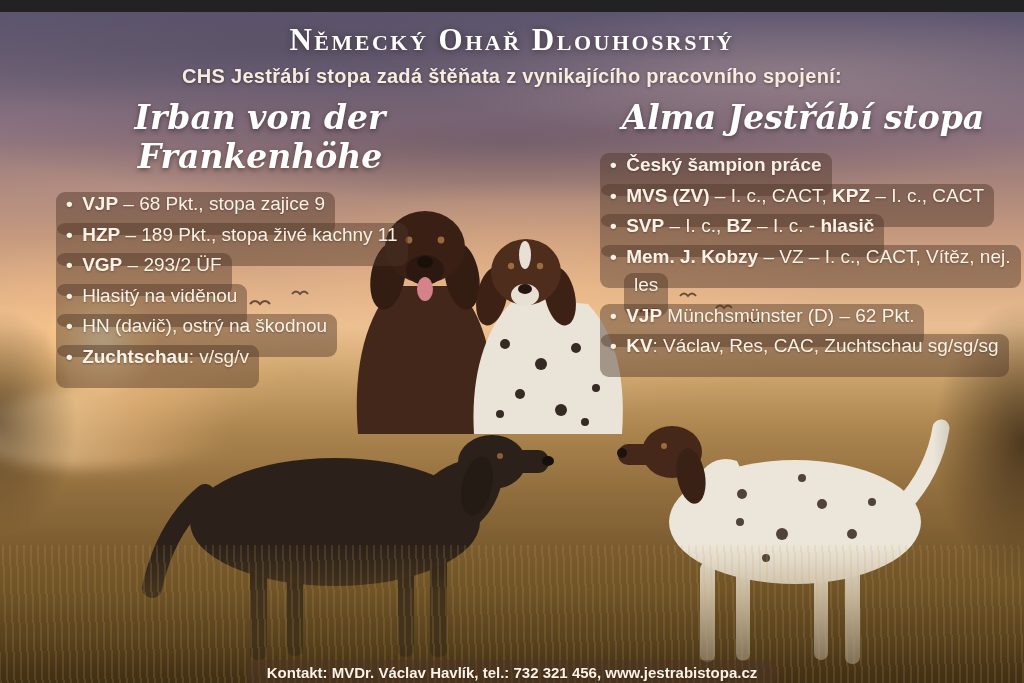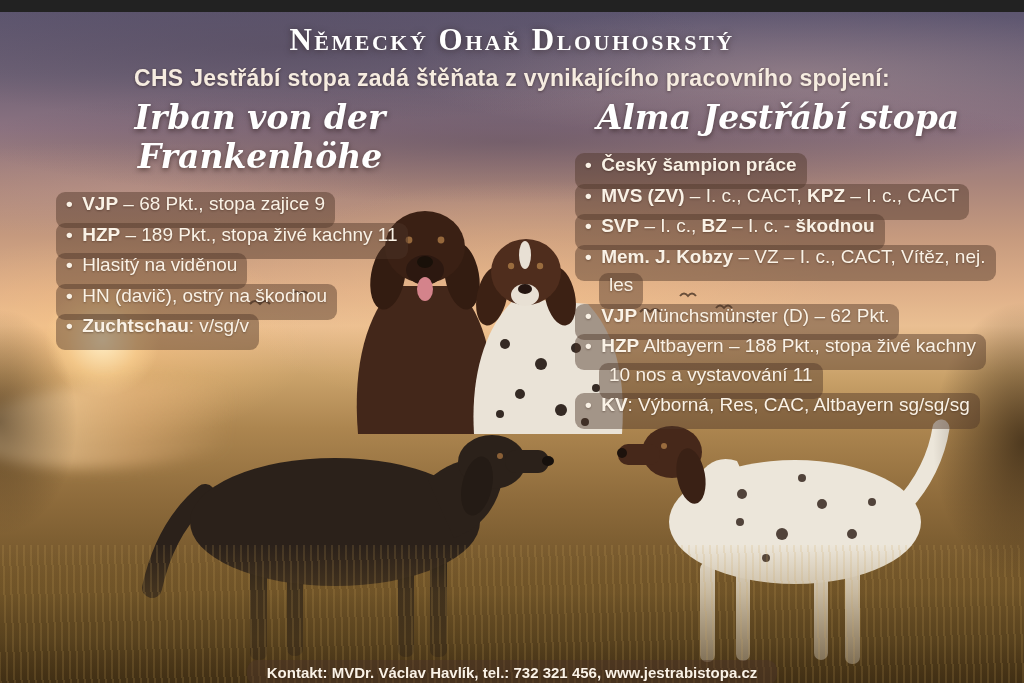--- a/index.html
+++ b/index.html
@@ -43,35 +43,35 @@
       radial-gradient(ellipse 140% 125% at 50% 45%, transparent 62%, rgba(40,25,12,.38) 100%);
   }
   
   header{position:absolute;top:10px;left:0;width:100%;text-align:center;z-index:5;}
   h1{
     margin:0;font-family:"Liberation Serif",serif;font-weight:700;font-size:31px;
     font-variant:small-caps;letter-spacing:2.5px;color:#ffffff;
     text-shadow:0 1px 6px rgba(30,15,10,.5);
   }
   header p{
-    margin:7px 0 0;font-size:23px;font-weight:600;letter-spacing:.3px;color:#f6ece0;
+    margin:7px 0 0;font-size:20px;font-weight:600;letter-spacing:.3px;color:#f6ece0;
     text-shadow:0 1px 3px rgba(30,15,10,.45);
   }
   .col{position:absolute;top:86px;z-index:5;}
   .col-left{left:44px;width:432px;}
-  .col-right{left:563px;width:430px;}
+  .col-right{left:588px;width:430px;}
   h2{
     margin:0 0 14px;text-align:center;
     font-family:"DejaVu Serif",serif;font-style:italic;font-weight:700;font-size:33px;
     color:#ffffff;text-shadow:0 2px 5px rgba(30,15,10,.5);
   }
   ul{list-style:none;margin:0 0 0 12px;padding:0;font-size:19px;line-height:1.5;}
   li{margin:0 0 2px;padding-left:24px;text-indent:-24px;}
   .line-box{
-    background:rgba(77,53,40,.45);border-radius:9px;padding:1px 10px 14px;
+    background:rgba(77,53,40,.45);border-radius:9px;padding:1px 10px 21px;
     -webkit-box-decoration-break:clone;box-decoration-break:clone;
     text-shadow:0 1px 2px rgba(40,20,10,.35);
   }
   .b{font-weight:700;}
   .bullet{font-weight:700;}
   footer{position:absolute;bottom:10px;left:0;width:100%;text-align:center;z-index:5;}
   .footer-box{
     display:inline-block;font-size:15px;font-weight:600;padding:4px 20px;
     background:rgba(77,53,40,.5);border-radius:10px;text-indent:0;
     text-shadow:0 1px 2px rgba(40,20,10,.4);
@@ -177,36 +177,36 @@
   <header>
     <h1>Německý Ohař Dlouhosrstý</h1>
     <p>CHS Jestřábí stopa zadá štěňata z vynikajícího pracovního spojení:</p>
   </header>
 
   <section class="col col-left">
     <h2>Irban von der Frankenhöhe</h2>
     <ul>
         <li><span class="line-box"><span class="bullet">• </span><span class="b">VJP</span><span> – 68 Pkt., stopa zajice 9</span></span></li>
         <li><span class="line-box"><span class="bullet">• </span><span class="b">HZP</span><span> – 189 Pkt., stopa živé kachny 11</span></span></li>
+        <li><span class="line-box"><span class="bullet">• </span><span class="b">VGP</span><span> – 293/2 ÜF</span></span></li>
         <li><span class="line-box"><span class="bullet">• </span><span>Hlasitý na viděnou</span></span></li>
         <li><span class="line-box"><span class="bullet">• </span><span>HN (davič), ostrý na škodnou</span></span></li>
         <li><span class="line-box"><span class="bullet">• </span><span class="b">Zuchtschau</span><span>: v/sg/v</span></span></li>
       </ul>
   </section>
 
   <section class="col col-right">
     <h2>Alma Jestřábí stopa</h2>
     <ul>
         <li><span class="line-box"><span class="bullet">• </span><span class="b">Český šampion práce</span></span></li>
         <li><span class="line-box"><span class="bullet">• </span><span class="b">MVS (ZV)</span><span> – I. c., CACT, </span><span class="b">KPZ</span><span> – I. c., CACT</span></span></li>
-        <li><span class="line-box"><span class="bullet">• </span><span class="b">SVP</span><span> – I. c., </span><span class="b">BZ</span><span> – I. c. - </span><span class="b">škodnou</span></span></li>
+        <li><span class="line-box"><span class="bullet">• </span><span class="b">SVP</span><span> – I. c., </span><span class="b">BZ</span><span> – I. c. - </span><span class="b">hlasič</span></span></li>
         <li><span class="line-box"><span class="bullet">• </span><span class="b">Mem. J. Kobzy</span><span> – VZ – I. c., CACT, Vítěz, nej. les</span></span></li>
         <li><span class="line-box"><span class="bullet">• </span><span class="b">VJP</span><span> Münchsmünster (D) – 62 Pkt.</span></span></li>
-        <li><span class="line-box"><span class="bullet">• </span><span class="b">HZP</span><span> Altbayern – 188 Pkt., stopa živé kachny 10 nos a vystavování 11</span></span></li>
-        <li><span class="line-box"><span class="bullet">• </span><span class="b">KV</span><span>: Výborná, Res, CAC, Altbayern sg/sg/sg</span></span></li>
+        <li><span class="line-box"><span class="bullet">• </span><span class="b">KV</span><span>: Václav, Res, CAC, Zuchtschau sg/sg/sg</span></span></li>
       </ul>
   </section>
 
   <footer>
     <span class="footer-box">Kontakt: MVDr. Václav Havlík, tel.: 732 321 456, www.jestrabistopa.cz</span>
   </footer>
 
 </div>
 
 </body></html>

